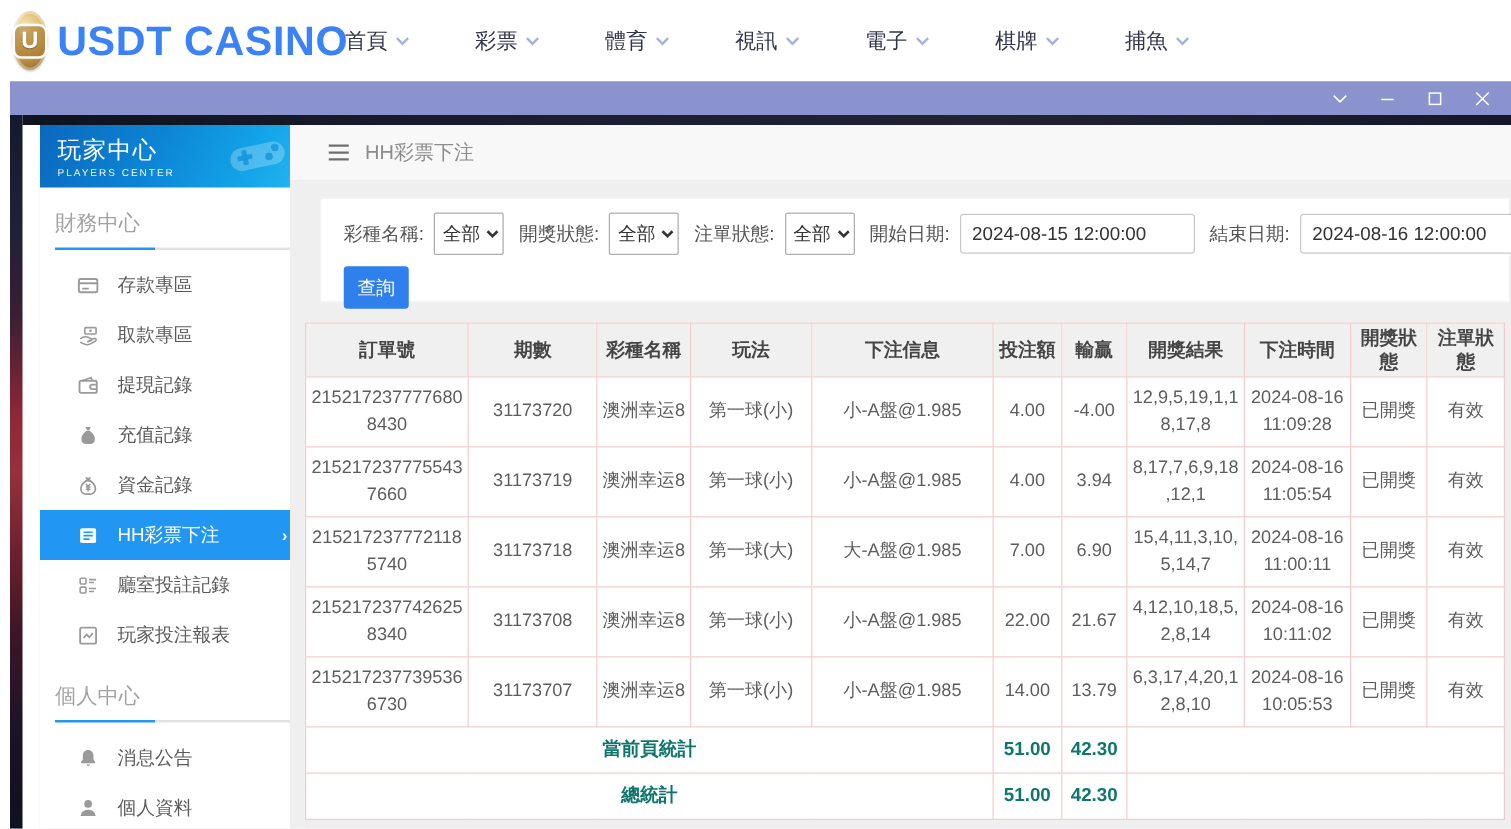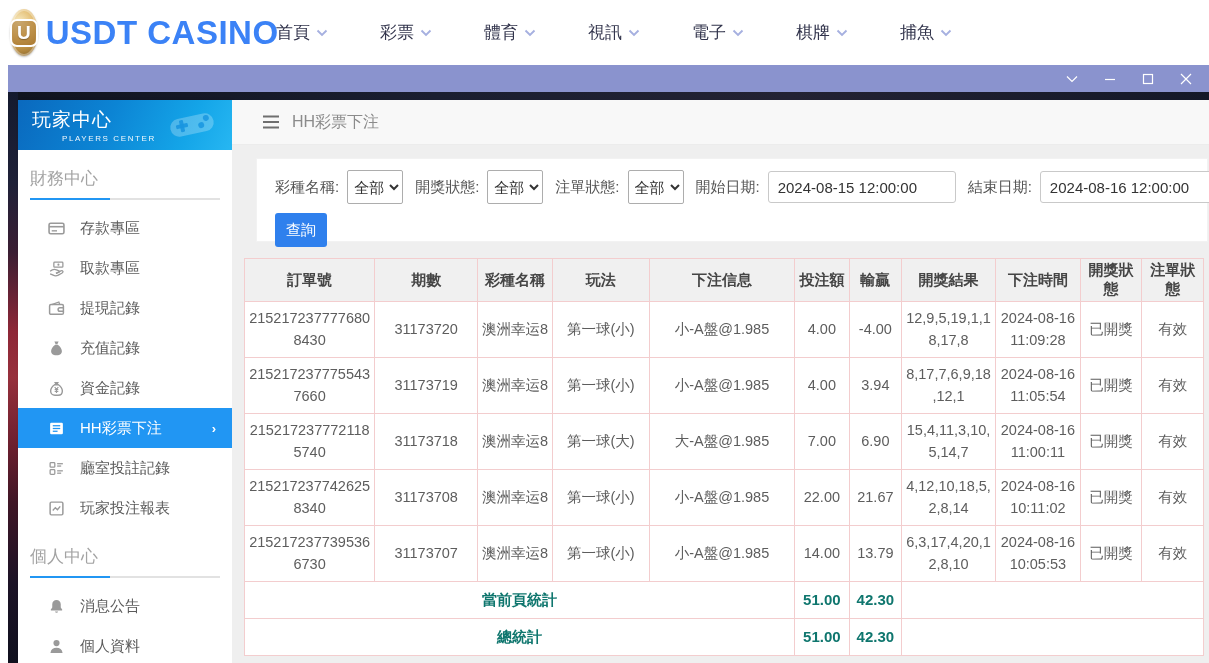--- a/index.html
+++ b/index.html
@@ -41,27 +41,27 @@
   .photo-strip {
     position:absolute; left:8px; top:92px; width:10px; height:571px;
     background: linear-gradient(#141a2e 0%, #1f2138 16%, #3a1e33 28%, #8e2737 42%, #97303c 50%, #6b1f2e 62%, #3f1626 72%, #1c1326 86%, #10101e 100%);
   }
   .dark-strip {
     position:absolute; left:18px; top:92px; width:1191px; height:8px;
     background: linear-gradient(90deg,#10141f,#1a1e30 35%,#232233 65%,#141828);
   }
 
   
-  .sidebar { position:absolute; left:18px; top:100px; width:214px; height:563px; background:#fff; box-shadow:1px 0 3px rgba(0,0,0,.08); }
+  .sidebar { position:absolute; left:32px; top:100px; width:214px; height:563px; background:#fff; box-shadow:1px 0 3px rgba(0,0,0,.08); }
   .sb-header {
     position:relative; height:50px; overflow:hidden; color:#fff; padding:7px 0 0 14px;
     background: linear-gradient(115deg,#0a69be 0%,#0c84d4 42%,#14a5e8 78%,#27b7f2 100%);
   }
   .sb-title { font-size:19px; letter-spacing:1px; }
-  .sb-sub { font-size:8px; letter-spacing:1.6px; margin-top:1px; opacity:.95;margin-left:30px; }
+  .sb-sub { font-size:8px; letter-spacing:1.6px; margin-top:1px; opacity:.95; }
   .sb-gamepad { position:absolute; right:12px; top:8px; opacity:.55; }
   .sb-section { margin-top:13px; }
   .sb-sec-title { margin-left:12px; font-size:17px; color:#a3a3a3; height:26px; line-height:26px;margin-top:16px; }
   .sb-sec-underline { margin:6px 12px 8px 12px; height:2px; background:linear-gradient(to right,#2196f3 0,#2196f3 80px,#e2e2e2 80px,#e2e2e2 100%); }
   .sb-item { position:relative; display:flex; align-items:center; height:40px; padding-left:30px; font-size:15px; color:#5b5b5b; cursor:pointer; }
   .sb-icon { width:17px; height:17px; margin-right:15px; color:#9a9a9a; display:inline-flex; flex:0 0 17px; }
   .sb-icon svg { width:100%; height:100%; }
   .sb-item.active { background:#2196f3; color:#fff; }
   .sb-item.active .sb-icon { color:#fff; }
   .sb-arrow { position:absolute; right:16px; font-size:13px; font-weight:bold; color:#fff; }

